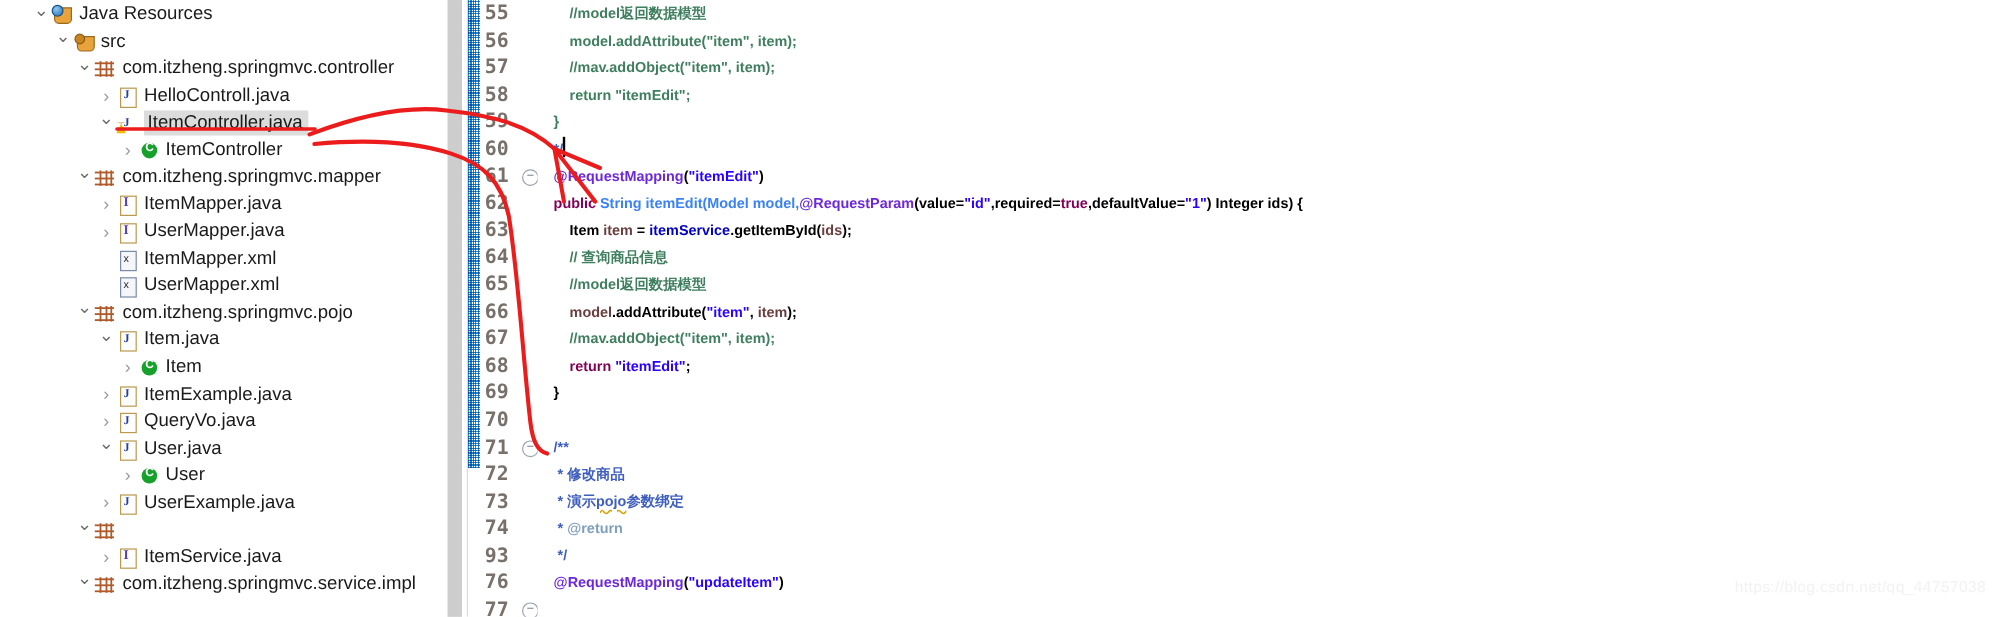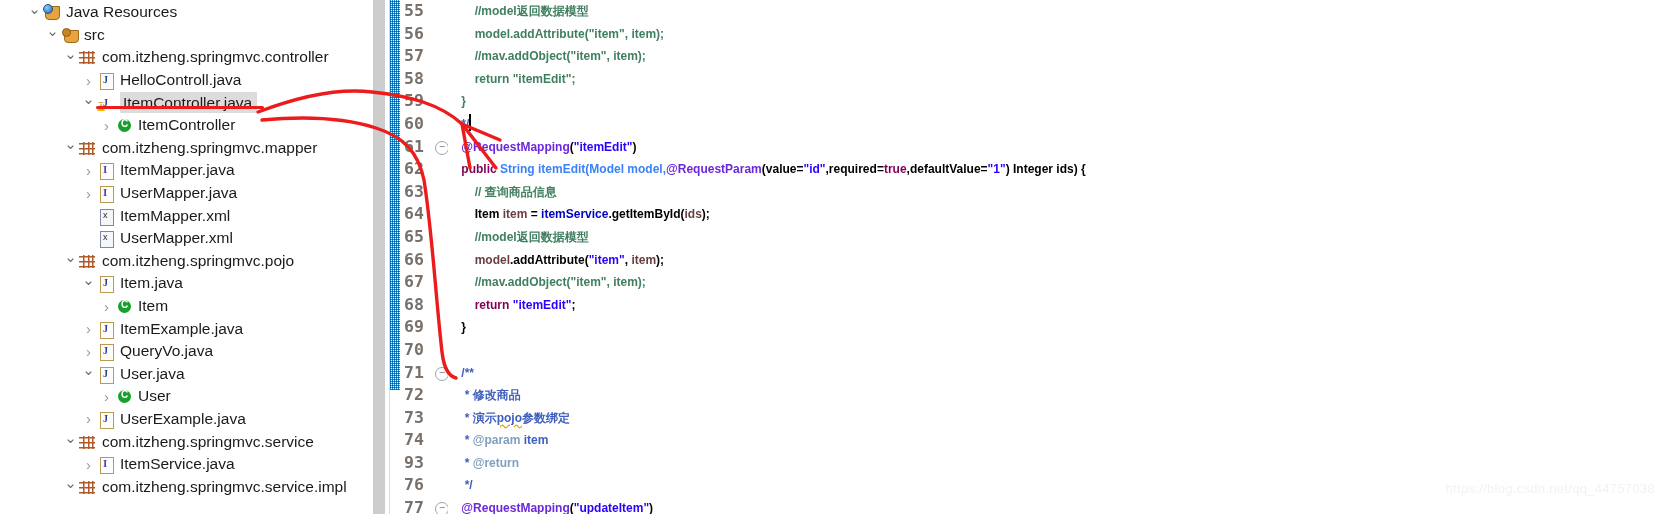--- a/index.html
+++ b/index.html
@@ -307,21 +307,20 @@
         <div class="row">
           <span class="indent" style="width: 80px;"></span>
           <span class="twisty closed"></span>
           <span class="ico ico-java"></span>
           <span class="label">UserExample.java</span>
         </div>
         <div class="row">
           <span class="indent" style="width: 62px;"></span>
           <span class="twisty open"></span>
           <span class="ico ico-pkg"></span>
-          <span class="label">com.itzheng.springmvc.service</span>
         </div>
         <div class="row">
           <span class="indent" style="width: 80px;"></span>
           <span class="twisty closed"></span>
           <span class="ico ico-javai"></span>
           <span class="label">ItemService.java</span>
         </div>
         <div class="row">
           <span class="indent" style="width: 62px;"></span>
           <span class="twisty open"></span>
@@ -367,32 +366,31 @@
       </div>
     <div id="codepane">
         <div class="codeline"><span class="t-plain">        </span><span class="t-cmt">//model返回数据模型</span></div>
         <div class="codeline"><span class="t-plain">        </span><span class="t-cmt">model</span><span class="t-cmt">.addAttribute(</span><span class="t-cmt">"item"</span><span class="t-cmt">, item);</span></div>
         <div class="codeline"><span class="t-plain">        </span><span class="t-cmt">//mav.addObject("item", item);</span></div>
         <div class="codeline"><span class="t-plain">        </span><span class="t-cmt">return "itemEdit";</span></div>
         <div class="codeline"><span class="t-plain">    </span><span class="t-cmt">}</span></div>
         <div class="codeline"><span class="t-plain">    </span><span class="t-jdoc">*/</span><span class="caret"></span></div>
         <div class="codeline"><span class="t-plain">    </span><span class="t-ann">@RequestMapping</span><span class="t-plain">(</span><span class="t-str">"itemEdit"</span><span class="t-plain">)</span></div>
         <div class="codeline"><span class="t-plain">    </span><span class="t-kw">public </span><span class="t-type">String itemEdit(Model model,</span><span class="t-ann">@RequestParam</span><span class="t-plain">(value=</span><span class="t-str">"id"</span><span class="t-plain">,required=</span><span class="t-kw">true</span><span class="t-plain">,defaultValue=</span><span class="t-str">"1"</span><span class="t-plain">) Integer ids) {</span></div>
+        <div class="codeline"><span class="t-plain">        </span><span class="t-plain">Item </span><span class="t-local">item</span><span class="t-plain"> = </span><span class="t-field">itemService</span><span class="t-plain">.getItemById(</span><span class="t-local">ids</span><span class="t-plain">);</span></div>
         <div class="codeline"><span class="t-plain">        </span><span class="t-cmt">// 查询商品信息</span></div>
-        <div class="codeline"><span class="t-plain">        </span><span class="t-plain">Item </span><span class="t-local">item</span><span class="t-plain"> = </span><span class="t-field">itemService</span><span class="t-plain">.getItemById(</span><span class="t-local">ids</span><span class="t-plain">);</span></div>
         <div class="codeline"><span class="t-plain">        </span><span class="t-cmt">//model返回数据模型</span></div>
         <div class="codeline"><span class="t-plain">        </span><span class="t-local">model</span><span class="t-plain">.addAttribute(</span><span class="t-str">"item"</span><span class="t-plain">, </span><span class="t-local">item</span><span class="t-plain">);</span></div>
         <div class="codeline"><span class="t-plain">        </span><span class="t-cmt">//mav.addObject("item", item);</span></div>
         <div class="codeline"><span class="t-plain">        </span><span class="t-kw">return </span><span class="t-str">"itemEdit"</span><span class="t-plain">;</span></div>
         <div class="codeline"><span class="t-plain">    </span><span class="t-plain">}</span></div>
         <div class="codeline"><span class="t-plain"></span></div>
         <div class="codeline"><span class="t-plain">    </span><span class="t-jdoc">/**</span></div>
         <div class="codeline"><span class="t-plain">     </span><span class="t-jdoc">* </span><span class="t-jdoc">修改商品</span></div>
         <div class="codeline"><span class="t-plain">     </span><span class="t-jdoc">* </span><span class="t-jdoc">演示</span><span class="t-jdoc t-squig">pojo</span><span class="t-jdoc">参数绑定</span></div>
-        <div class="codeline"><span class="t-plain">     </span><span class="t-jdoc">* </span><span class="t-jtag">@param</span><span class="t-plain"> </span><span class="t-jdoc">item</span></div>
         <div class="codeline"><span class="t-plain">     </span><span class="t-jdoc">* </span><span class="t-jtag">@return</span></div>
         <div class="codeline"><span class="t-plain">     </span><span class="t-jdoc">*/</span></div>
         <div class="codeline"><span class="t-plain">    </span><span class="t-ann">@RequestMapping</span><span class="t-plain">(</span><span class="t-str">"updateItem"</span><span class="t-plain">)</span></div>
       </div>
   </div>
 
   <svg id="overlay" viewBox="0 0 1667 514" xmlns="http://www.w3.org/2000/svg">
     <path d="M 258 112 C 300 96 340 88 372 92 C 410 96 440 104 462 124 L 496 168" fill="none" stroke="#ec1c1c" stroke-width="3.4" stroke-linecap="round"></path>
     <path d="M 470 168 L 462 124 L 500 140" fill="none" stroke="#ec1c1c" stroke-width="3.4" stroke-linecap="round" stroke-linejoin="round"></path>
     <path d="M 262 120 C 305 116 345 118 376 128 C 404 137 418 152 424 180

